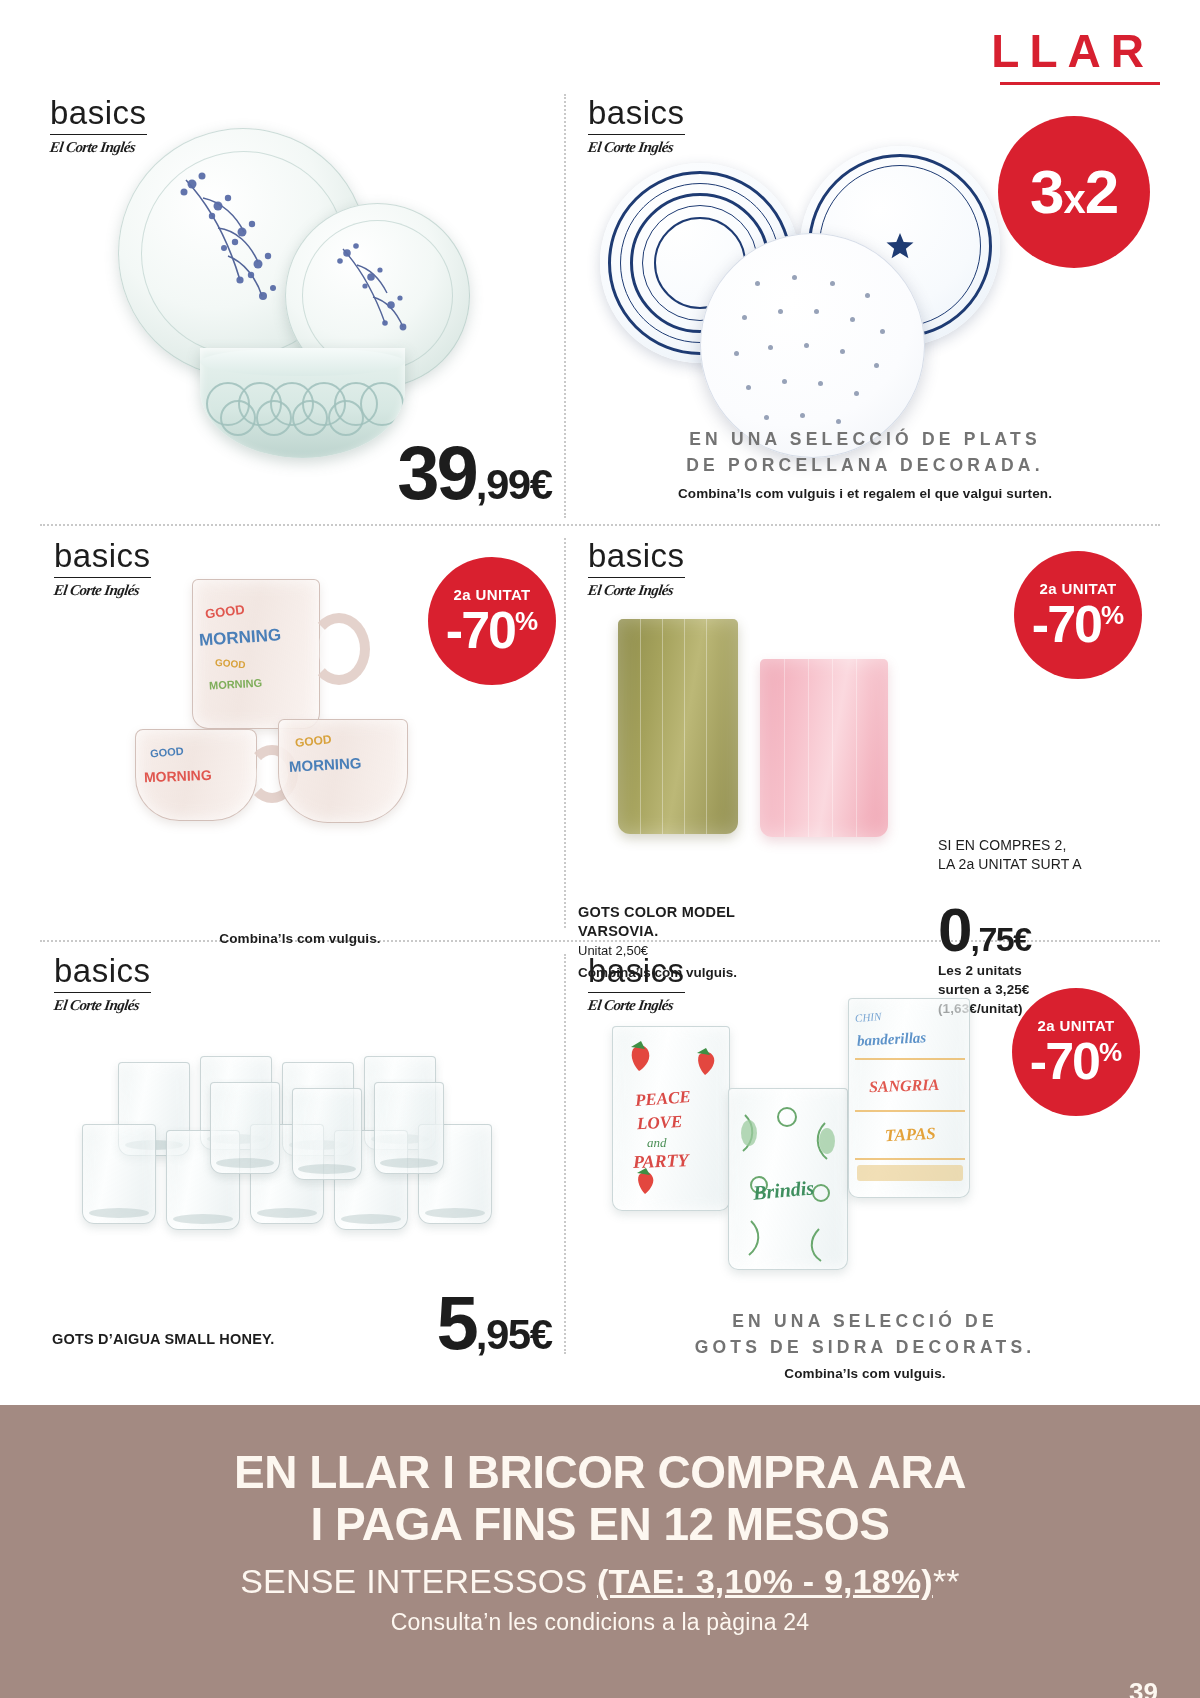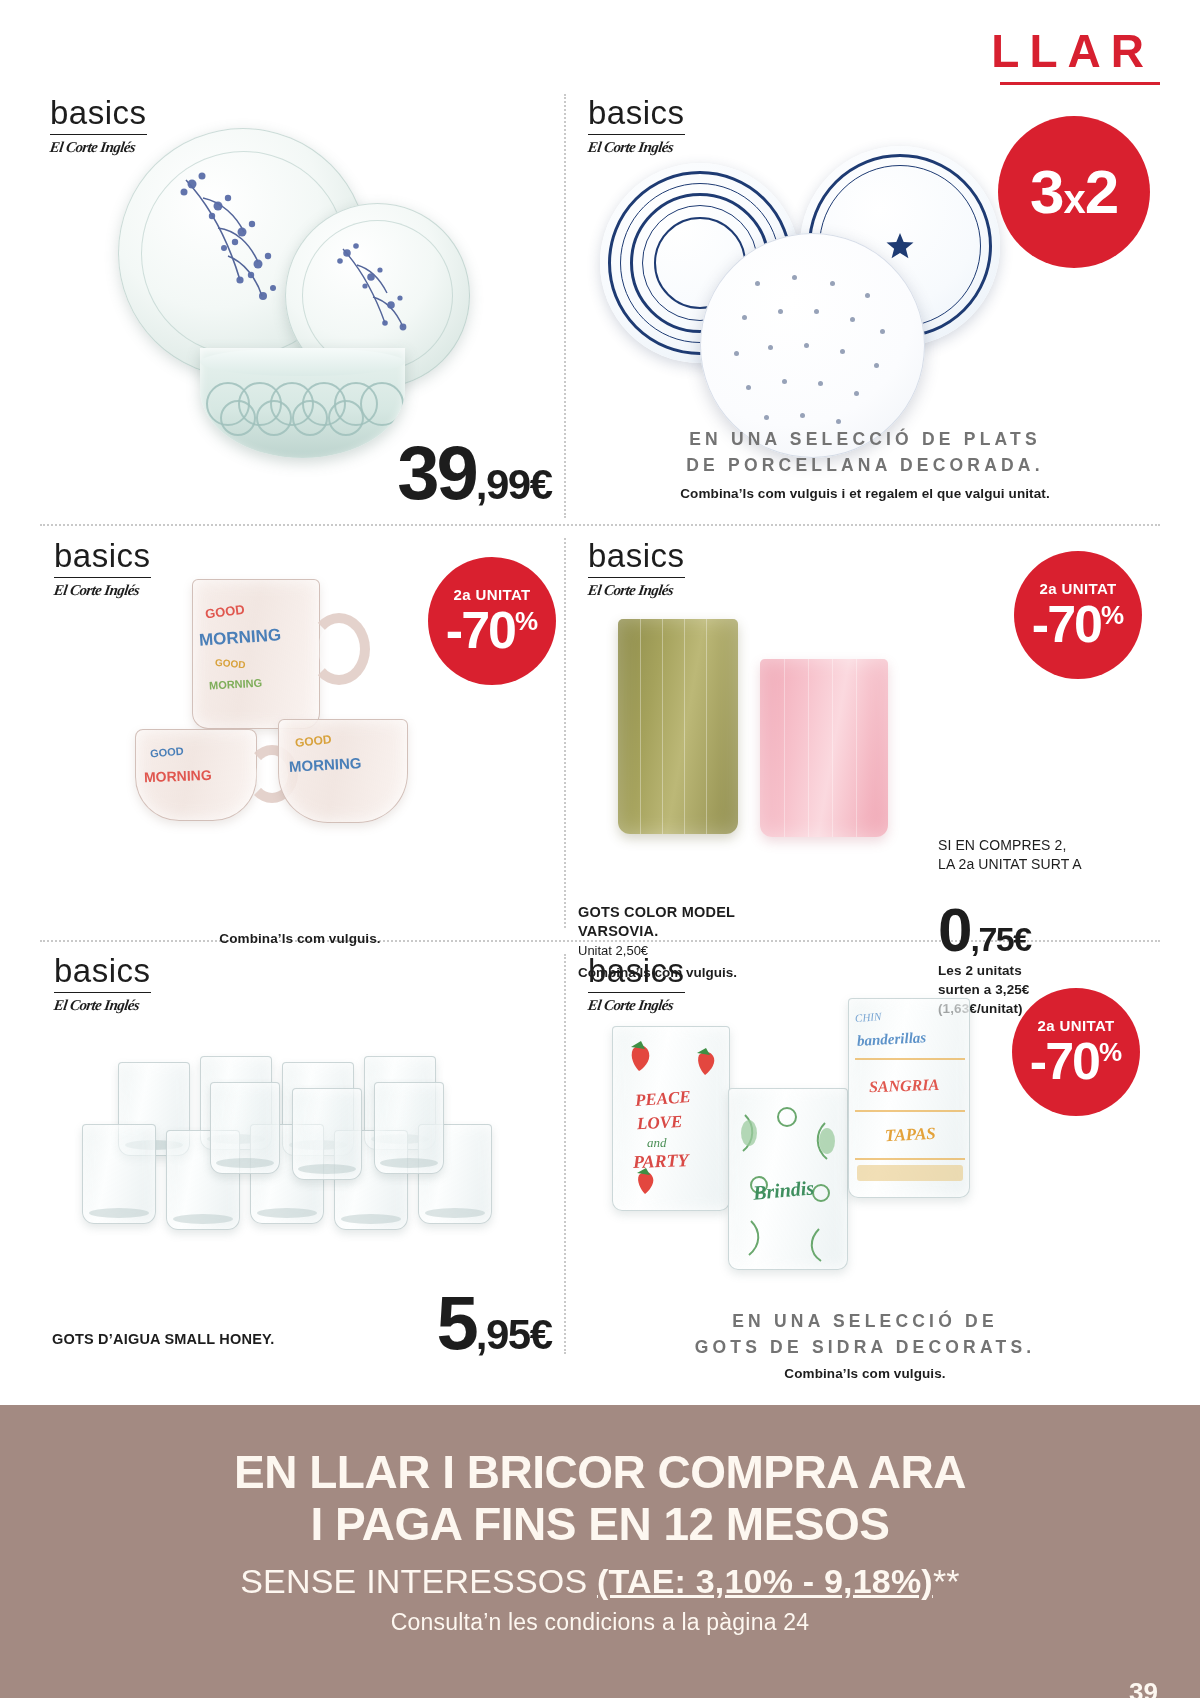--- a/index.html
+++ b/index.html
@@ -352,21 +352,21 @@
 
         <div class="badge badge-3x2" style="right:10px; top:18px;">
           <div class="big"><span>3</span><span class="x">x</span><span>2</span></div>
         </div>
       </div>
 
       <div class="cap-center" style="left:0; top:338px; width:590px;">
         <div>EN UNA SELECCIÓ DE PLATS</div>
         <div>DE PORCELLANA DECORADA.</div>
       </div>
-      <div class="cap-center-sub" style="left:0; top:398px; width:590px;">Combina’ls com vulguis i et regalem el que valgui unitat.</div>
+      <div class="cap-center-sub" style="left:0; top:398px; width:590px;">Combina’ls com vulguis i et regalem el que valgui surten.</div>
     </div>
 
     <div class="cell c-ml">
       <div class="brand" style="left:14px; top:6px;">
         <span class="brand-name">basics</span>
         <span class="brand-sign">El Corte Inglés</span>
       </div>
 
       <div class="stage" style="left:0; top:8px; width:520px; height:330px;">
 

